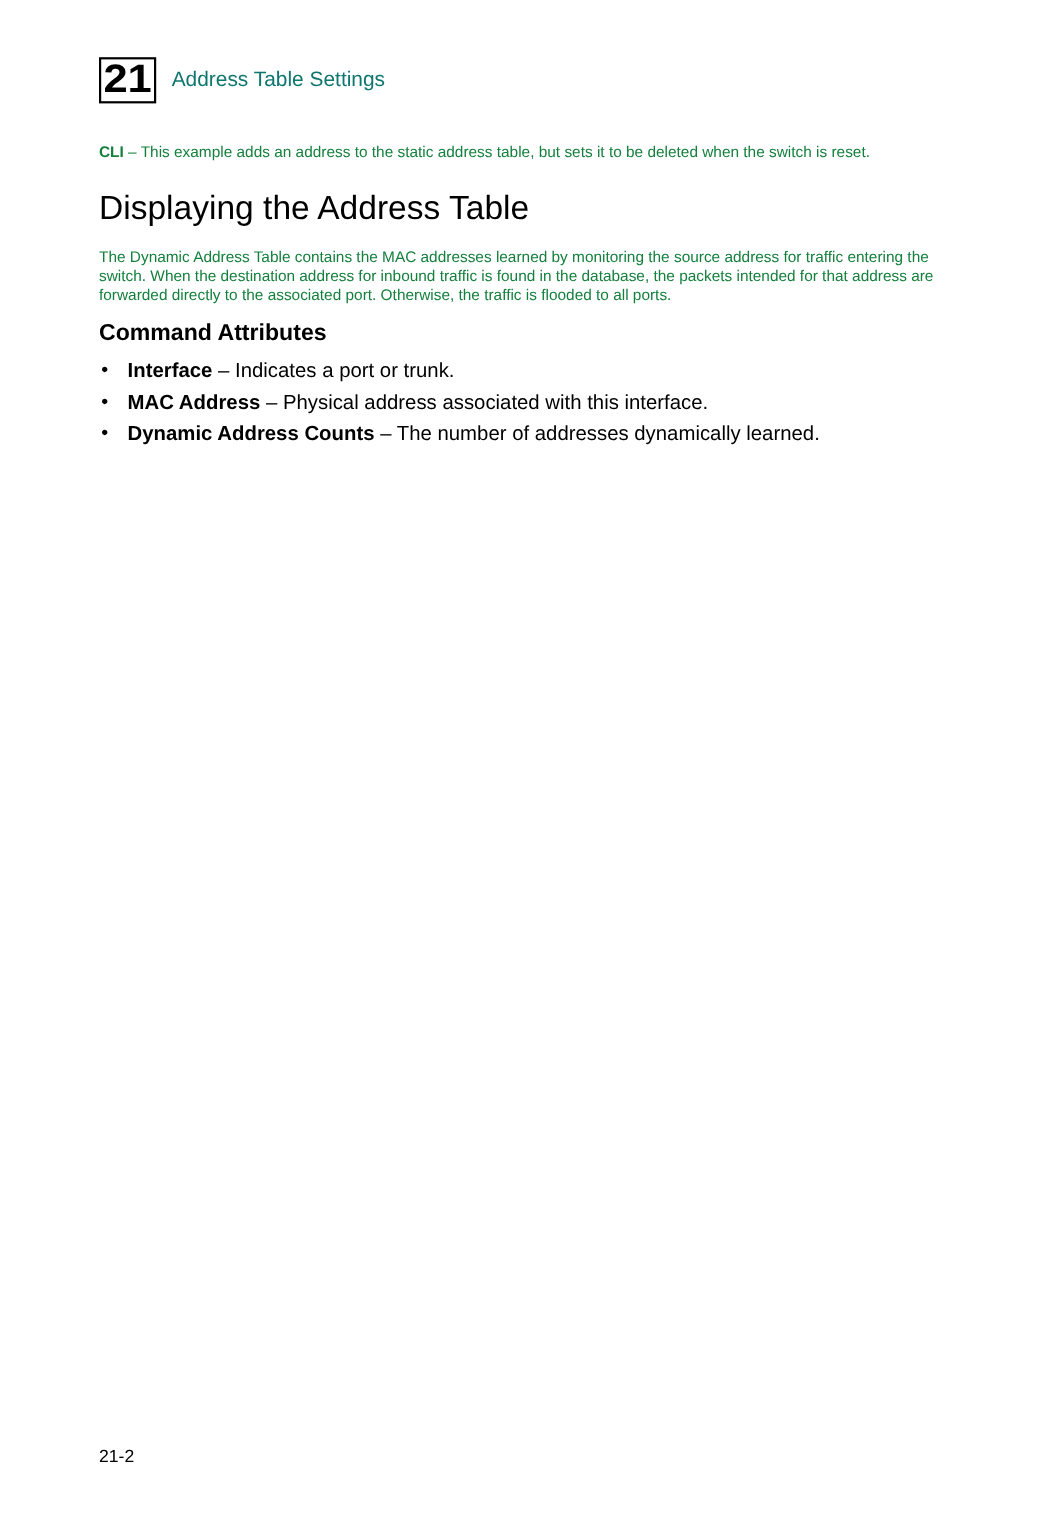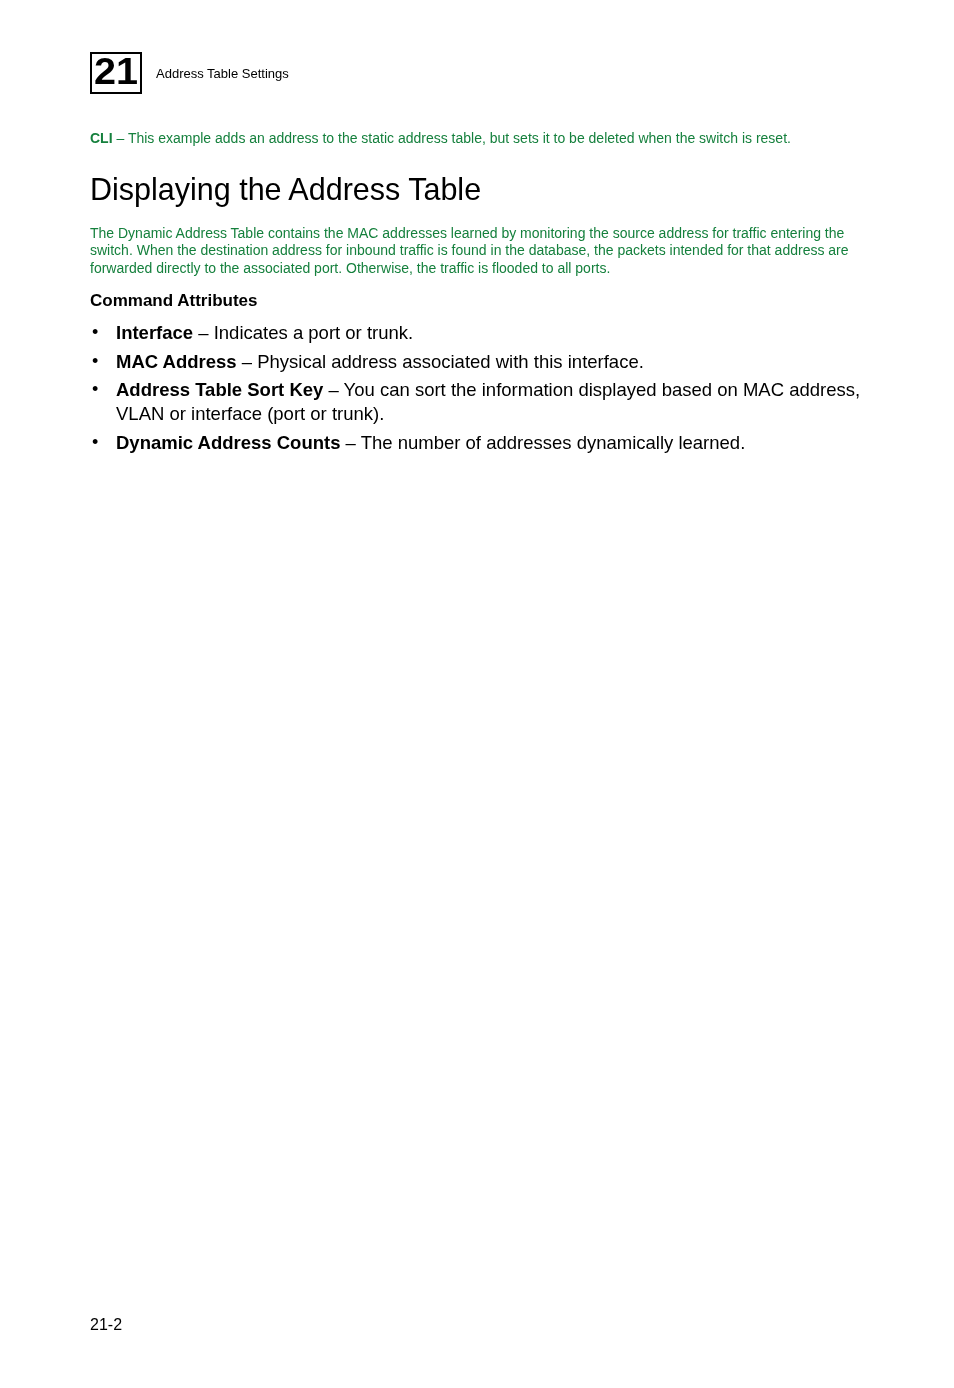--- a/index.html
+++ b/index.html
@@ -34,23 +34,23 @@
   .chapter-box span {
     font-family: Arial, Helvetica, sans-serif;
     font-weight: 900;
     font-size: 36px;
     line-height: 1;
     letter-spacing: 0;
     transform: scaleX(1.1);
     display: inline-block;
   }
   .header-title {
-    font-size: 13px;
+    font-size: 19px;
     font-family: Arial, Helvetica, sans-serif;
-    color: #000000;
+    color: #0f766e;
   }
   .para {
     font-size: 14px;
     line-height: 1.25;
     color: #15803d;
     margin: 0 0 10px 0;
   }
   .para b { font-weight: bold; }
   .code-block {
     border: 1px solid #000;
@@ -61,21 +61,21 @@
     line-height: 1.22;
     white-space: pre;
   }
   .code-block .italic { font-style: italic; }
   h1.section {
     font-size: 30.5px;
     font-weight: normal;
     margin: 24px 0 18px 0;
   }
   .subhead {
-    font-size: 17px;
+    font-size: 21px;
     font-weight: bold;
     margin: 14px 0 10px 0;
   }
   ul.bullets {
     list-style: none;
     padding: 0;
     margin: 0;
   }
   ul.bullets li {
     position: relative;
@@ -117,19 +117,18 @@
 
   <h1 class="section">Displaying the Address Table</h1>
 
   <p class="para">The Dynamic Address Table contains the MAC addresses learned by monitoring the source address for traffic entering the switch. When the destination address for inbound traffic is found in the database, the packets intended for that address are forwarded directly to the associated port. Otherwise, the traffic is flooded to all ports.</p>
 
   <div class="subhead">Command Attributes</div>
 
   <ul class="bullets">
     <li><b>Interface</b> – Indicates a port or trunk.</li>
     <li><b>MAC Address</b> – Physical address associated with this interface.</li>
-    <li><b>Address Table Sort Key</b> – You can sort the information displayed based on MAC address, VLAN or interface (port or trunk).</li>
     <li><b>Dynamic Address Counts</b> – The number of addresses dynamically learned.</li>
   </ul>
 
 </div>
 
 <div class="page-number">21-2</div>
 
 </body></html>

